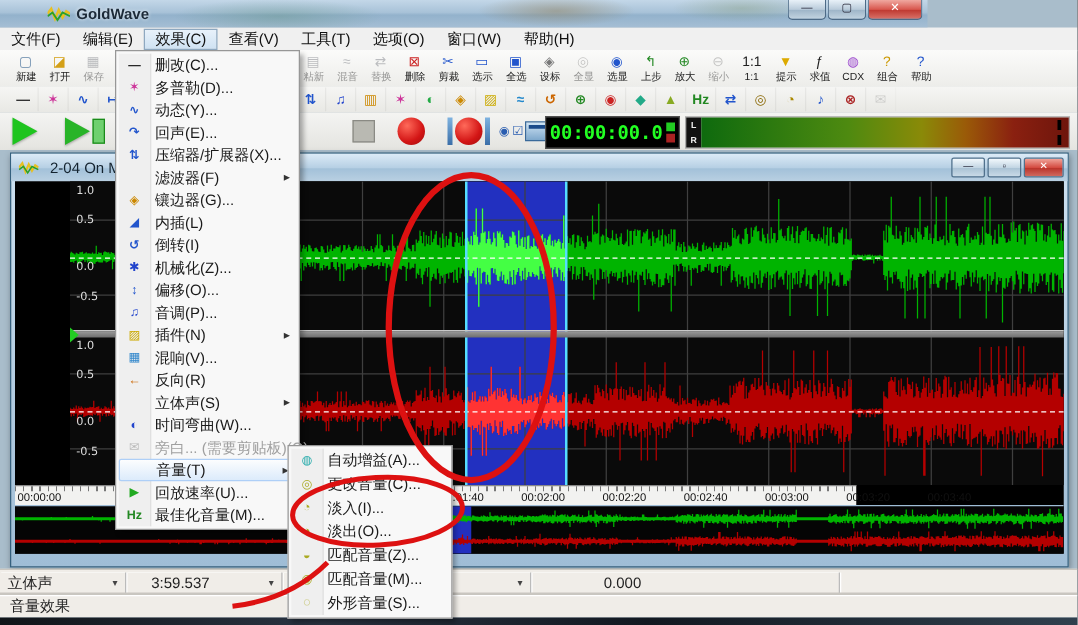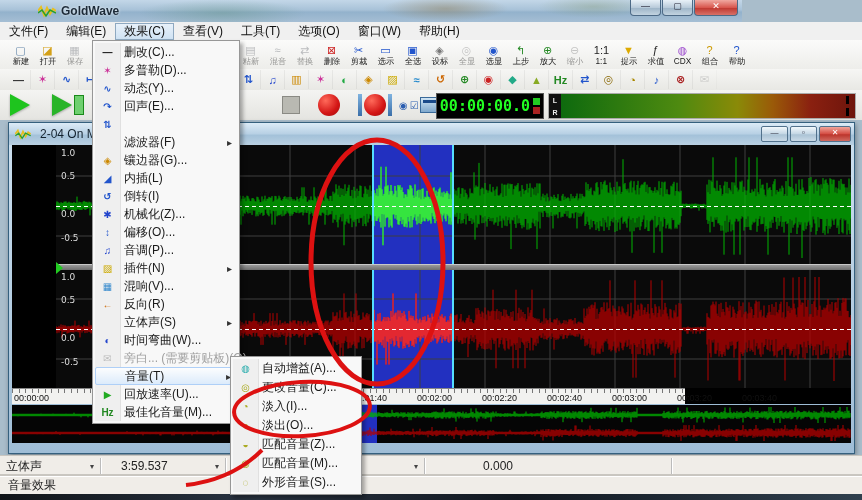--- a/index.html
+++ b/index.html
@@ -436,20 +436,21 @@
       <div class="menu-item" style="--c: #2255cc;">
         <span class="mi-ico">∿</span>
         <span class="mi-label">动态(Y)...</span>
       </div>
       <div class="menu-item" style="--c: #2255cc;">
         <span class="mi-ico">↷</span>
         <span class="mi-label">回声(E)...</span>
       </div>
       <div class="menu-item" style="--c: #2255cc;">
         <span class="mi-ico">⇅</span>
+        <span class="mi-label">压缩器/扩展器(X)...</span>
       </div>
       <div class="menu-item has-sub">
         <span class="mi-ico"></span>
         <span class="mi-label">滤波器(F)</span>
       </div>
       <div class="menu-item" style="--c: #cc8800;">
         <span class="mi-ico">◈</span>
         <span class="mi-label">镶边器(G)...</span>
       </div>
       <div class="menu-item" style="--c: #2255cc;">

